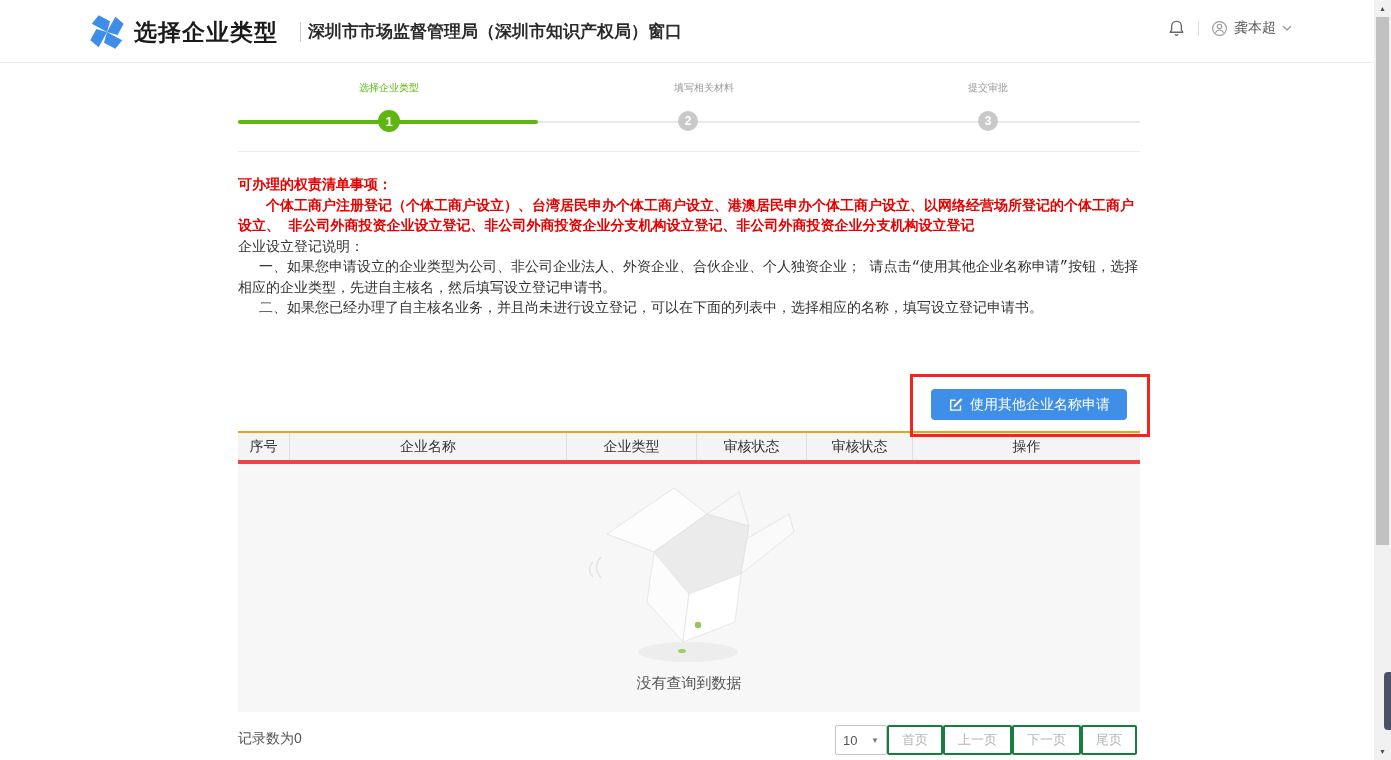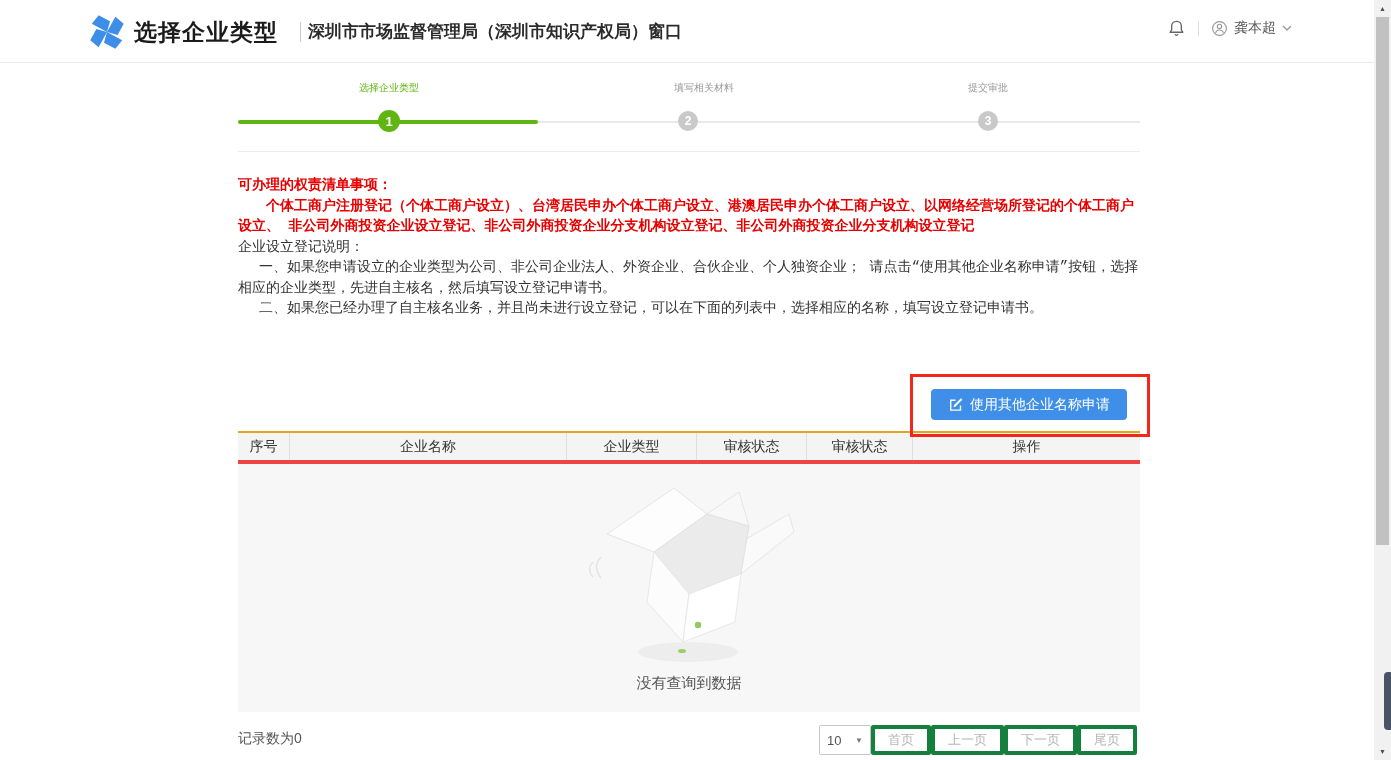--- a/index.html
+++ b/index.html
@@ -55,21 +55,21 @@
   .c0{width:52px}.c1{width:277px}.c2{width:130px}.c3{width:110px}.c4{width:106px}.c5{width:227px}
   .tbody { height:248px; background:#f7f7f7; display:flex; flex-direction:column; align-items:center; padding-top:10px; }
   .empty-text { font-size:15px; color:#555; margin-top:4px; }
 
   
   .record-count { position:absolute; left:0; top:667px; font-size:14px; color:#555; }
   .pagination { position:absolute; right:3px; top:662px; display:flex; align-items:center; }
   .page-size { width:52px; height:30px; border:1px solid #c6c6c6; border-radius:2px; background:#fff;
     display:flex; align-items:center; justify-content:space-between; padding:0 7px; font-size:13px; color:#555; cursor:pointer; }
   .page-size .caret { font-size:8px; color:#777; }
-  .pg-btn { height:30px; padding:0 13px; background:#fff; border:4px solid #15803d; border-radius:2px;
+  .pg-btn { height:30px; padding:0 13px; background:#fff; border:2px solid #15803d; border-radius:2px;
     color:#b5b5b5; font-size:13px; cursor:pointer; font-family:Liberation Serif, serif; }
 
   
   .scrollbar { position:absolute; right:0; top:0; width:17px; height:760px; background:#f1f1f1; }
   .sb-thumb { position:absolute; left:2px; top:17px; width:13px; height:528px; background:#c1c1c1; }
   .sb-arrow { position:absolute; left:0; width:17px; height:17px; display:flex; align-items:center; justify-content:center;
     font-size:7px; color:#505050; }
   .sb-up { top:0; } .sb-down { bottom:0; }
 
   

